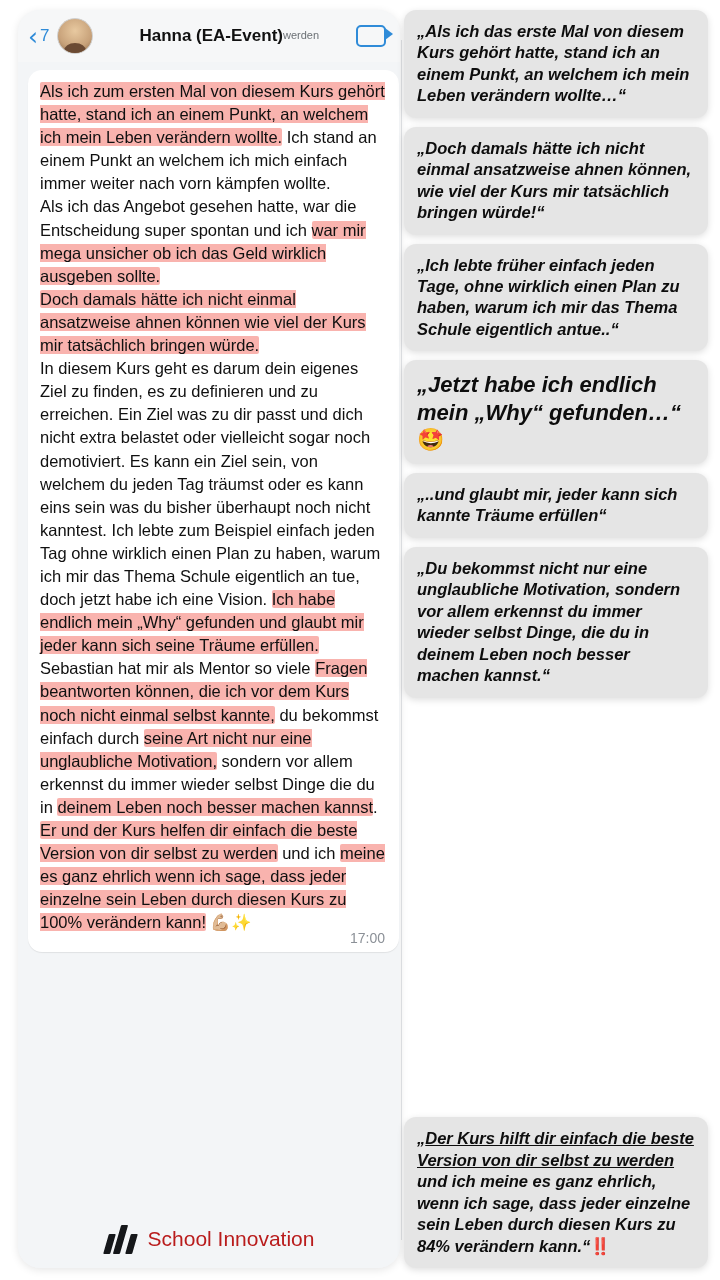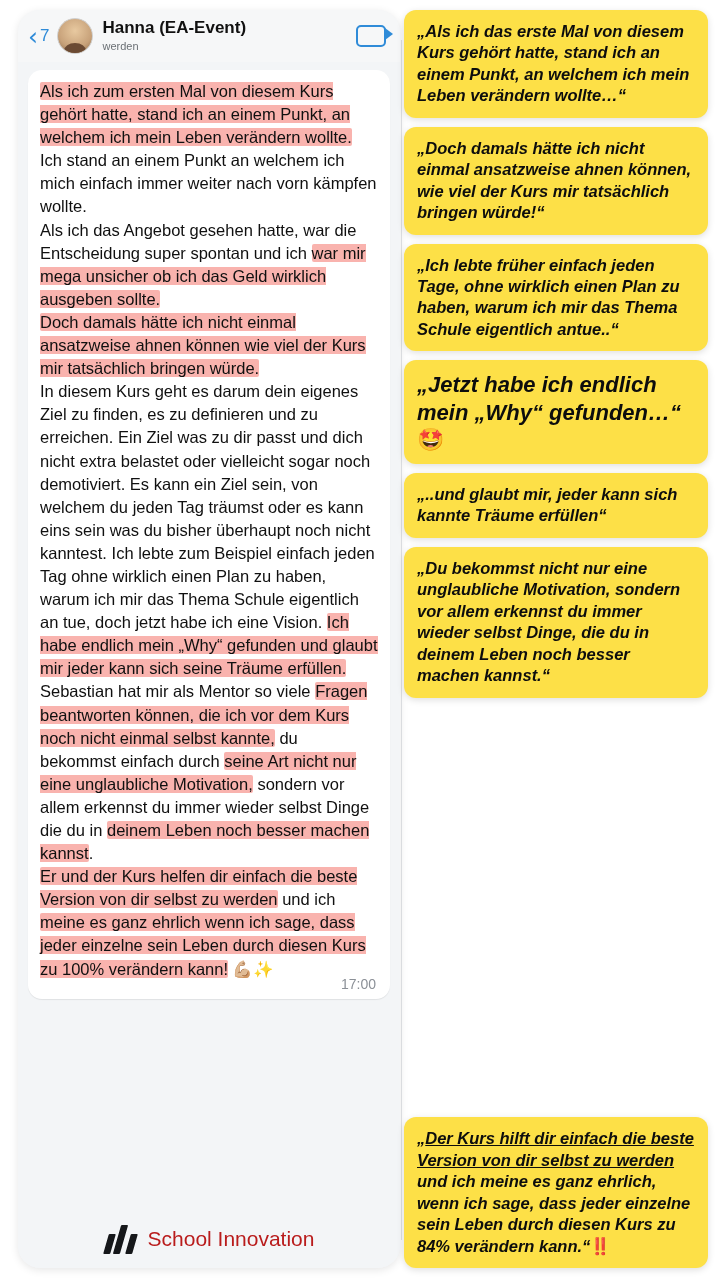--- a/index.html
+++ b/index.html
@@ -61,41 +61,41 @@
     overflow: hidden;
   }
   .avatar:after {
     content: "";
     position: absolute;
     left: 6px; right: 6px; bottom: -6px;
     height: 16px;
     border-radius: 50% 50% 0 0;
     background: #6b4a33;
   }
-  .hdr-text { display: flex; flex-direction: column; justify-content: center; flex: 1 1 auto; }
+  .hdr-text { display: flex; flex-direction: row; justify-content: center; flex: 1 1 auto; }
   .hdr-name { font-size: 17px; font-weight: bold; color: #111; line-height: 1.1; }
   .hdr-status { font-size: 11px; color: #6b7075; line-height: 1.3; margin-top: 1px; }
   .video-icon {
     width: 26px; height: 18px;
     border: 2px solid #2f8bd8;
     border-radius: 5px;
     position: relative;
     margin-right: 4px;
   }
   .video-icon:after {
     content: "";
     position: absolute;
     right: -9px; top: 1px;
     border-style: solid;
     border-width: 6px 0 6px 8px;
     border-color: transparent transparent transparent #2f8bd8;
   }
 
   .bubble-wrap {
-    padding: 8px 10px 0 10px;
+    padding: 8px 1px 0 10px;
     box-sizing: border-box;
     height: calc(100% - 52px);
     position: relative;
   }
   .bubble {
     background: #ffffff;
     border-radius: 14px;
     padding: 10px 12px 18px 12px;
     box-shadow: 0 1px 1px rgba(0,0,0,0.08);
     font-size: 16.5px;
@@ -145,21 +145,21 @@
     position: absolute;
     left: 404px;
     top: 10px;
     width: 304px;
     height: 1258px;
     display: flex;
     flex-direction: column;
     gap: 9px;
   }
   .qcard {
-    background: #fde047;
+    background: #e5e5e5;
     border-radius: 12px;
     box-shadow: 0 2px 7px rgba(0,0,0,0.13);
     padding: 11px 13px;
     box-sizing: border-box;
     color: #0d0d0d;
     font-style: italic;
     font-family: "Liberation Sans", sans-serif;
   }
   .qcard.small  { font-size: 16.5px; line-height: 1.30; font-weight: bold; }
   .qcard.big    { font-size: 22px;   line-height: 1.24; font-weight: bold; }

